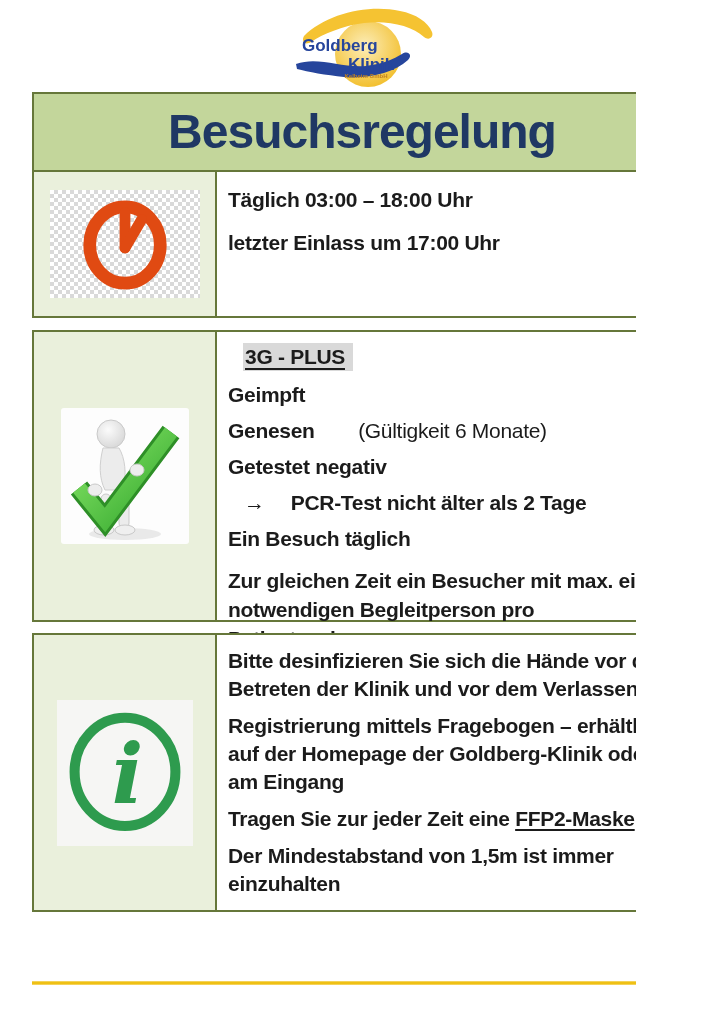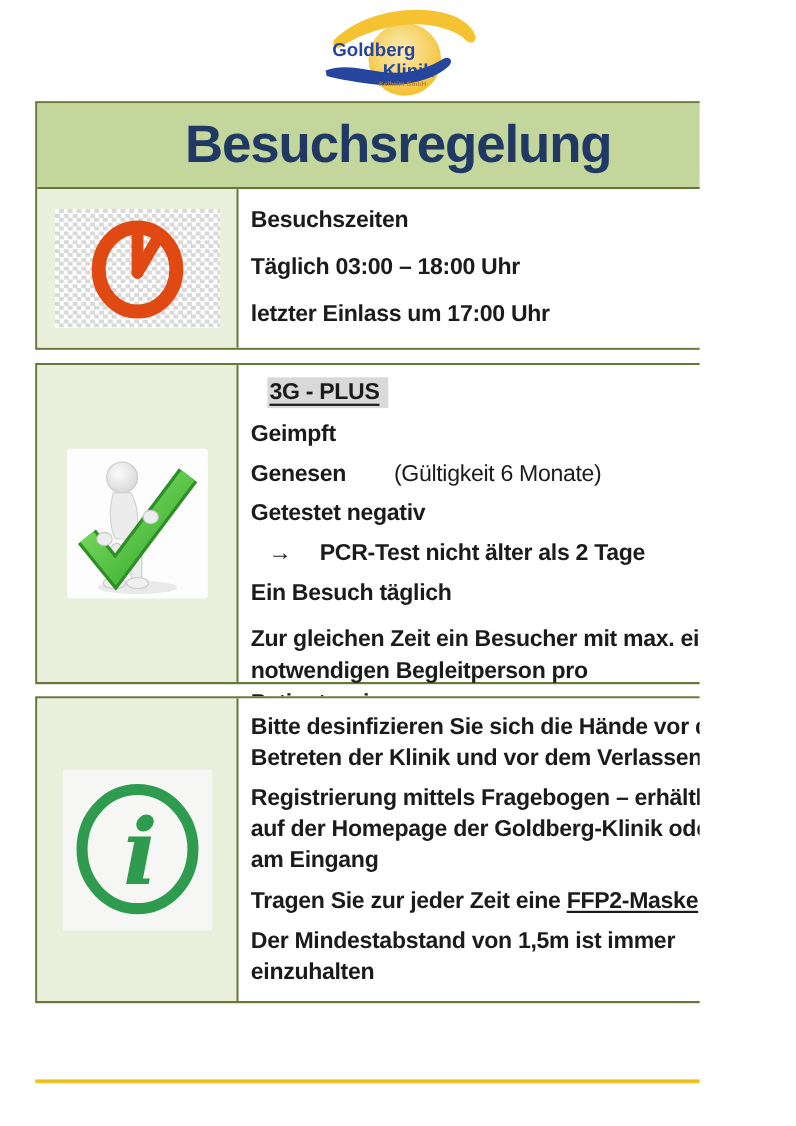--- a/index.html
+++ b/index.html
@@ -98,21 +98,20 @@
       <div class="icon-cell">
         <div class="checker">
           <svg viewBox="0 0 100 104" width="98" height="102">
             <ellipse class="clock-stroke" cx="50" cy="53" rx="36" ry="39" stroke-width="13"></ellipse>
             <path class="clock-stroke" d="M50 20 L50 56" stroke-width="11" stroke-linecap="round"></path>
             <path class="clock-stroke" d="M50 56 L67 27" stroke-width="11" stroke-linecap="round"></path>
           </svg>
         </div>
       </div>
       <div class="text-cell">
-        <p>Besuchszeiten</p>
         <p>Täglich 03:00 – 18:00 Uhr</p>
         <p>letzter Einlass um 17:00 Uhr</p>
       </div>
     </div>
   </div>
 
   <div class="box" id="box2">
     <div class="row">
       <div class="icon-cell">
         <svg class="figure-box" viewBox="0 0 128 136">

